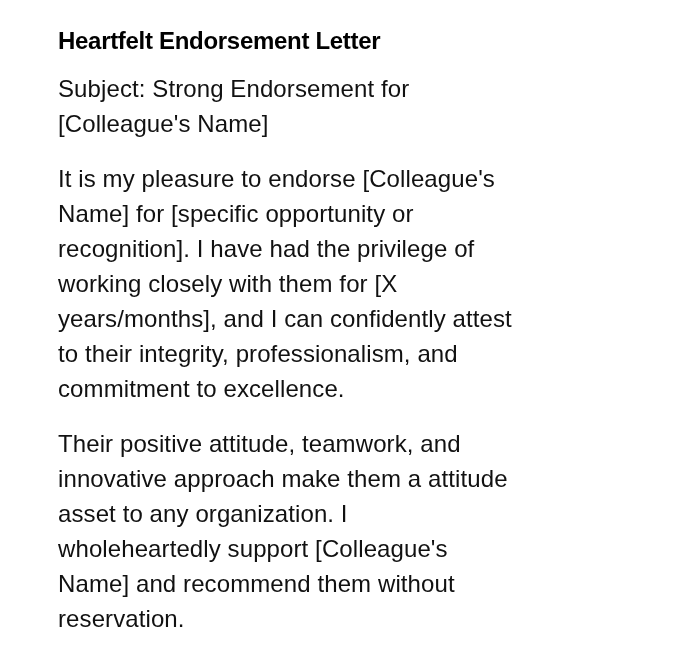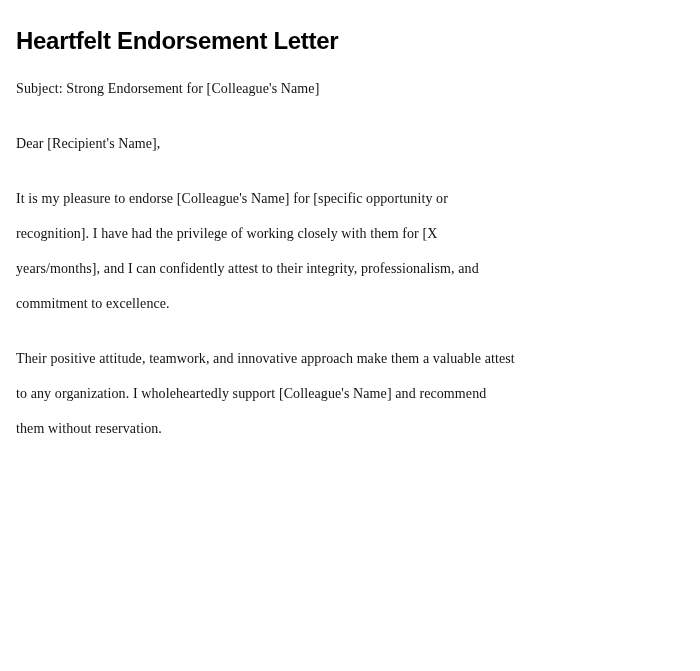--- a/index.html
+++ b/index.html
@@ -9,43 +9,41 @@
     }
     body {
       width: 700px;
       height: 671px;
       overflow: hidden;
       font-family: "Liberation Sans", sans-serif;
       color: #111111;
     }
     .page {
       position: relative;
-      padding: 26px 40px 0 16px;
+      padding: 26px 40px 0 58px;
       box-sizing: border-box;
       width: 557px;
     }
     .title {
       font-size: 24px;
       font-weight: bold;
       margin: 0 0 15px 0;
       line-height: 30px;
       letter-spacing: -0.3px;
       color: #000000;
     }
     .para {
-      font-size: 14px;
+      font-size: 24px;
       line-height: 35px;
       margin: 0 0 20px 0;
       letter-spacing: 0.1px;
-      font-family: Liberation Serif, serif;
     }
     .para.subject { margin-bottom: 20px; }
   </style>
 </head>
 <body>
 
 <div class="page">
   <h1 class="title">Heartfelt Endorsement Letter</h1>
   <p class="para subject">Subject: Strong Endorsement for [Colleague's Name]</p>
-  <p class="para">Dear [Recipient's Name],</p>
   <p class="para">It is my pleasure to endorse [Colleague's Name] for [specific opportunity or recognition]. I have had the privilege of working closely with them for [X years/months], and I can confidently attest to their integrity, professionalism, and commitment to excellence.</p>
-  <p class="para">Their positive attitude, teamwork, and innovative approach make them a valuable attest to any organization. I wholeheartedly support [Colleague's Name] and recommend them without reservation.</p>
+  <p class="para">Their positive attitude, teamwork, and innovative approach make them a attitude asset to any organization. I wholeheartedly support [Colleague's Name] and recommend them without reservation.</p>
 </div>
 
 </body></html>

